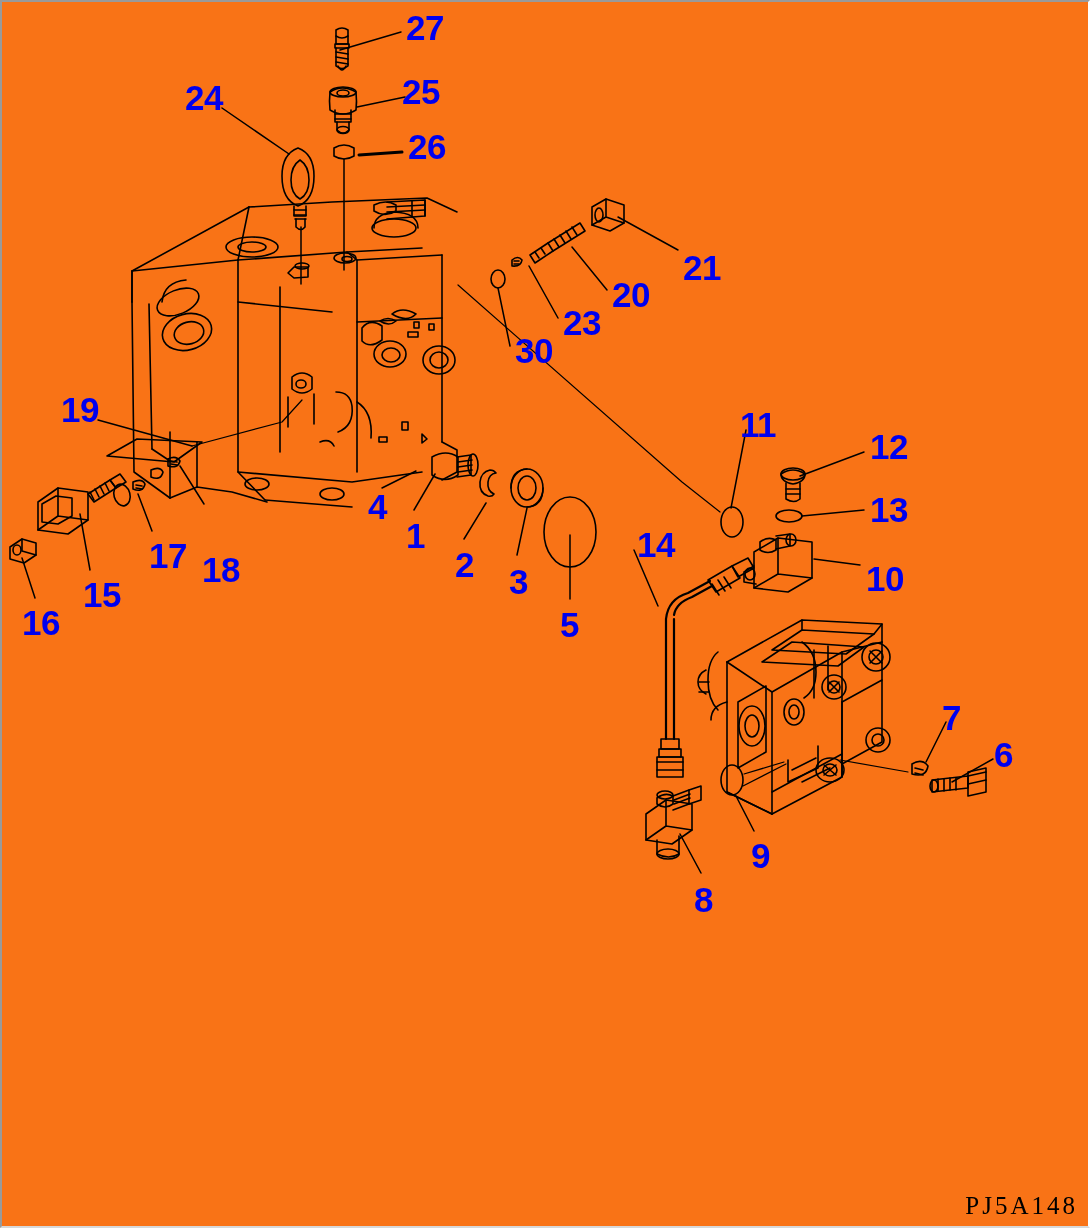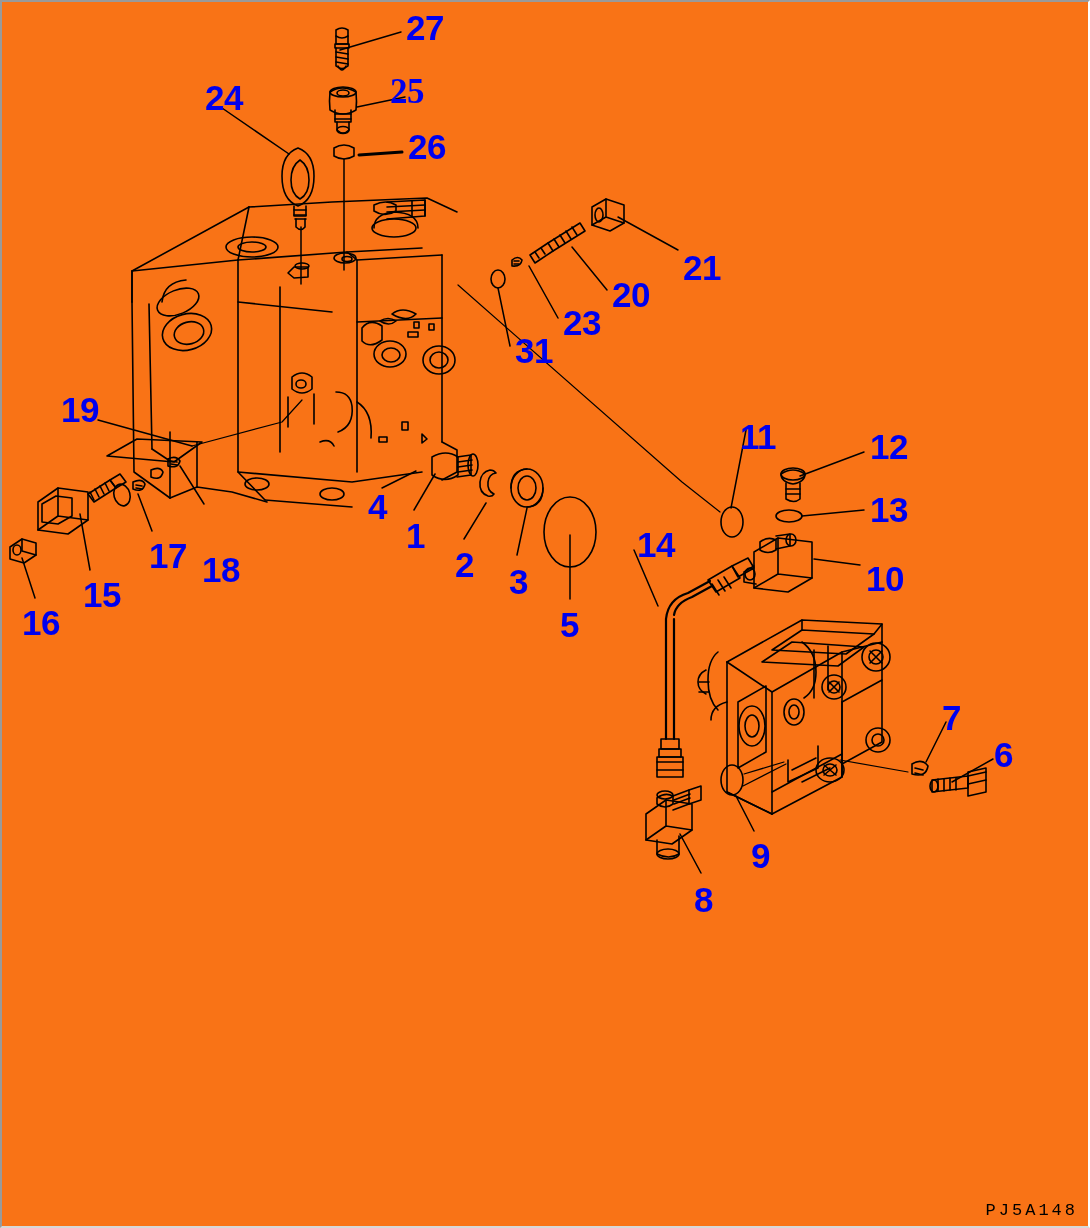--- a/index.html
+++ b/index.html
@@ -42,22 +42,22 @@
     line-height: 35px;
     letter-spacing: -0.5px;
     white-space: nowrap;
     user-select: none;
   }
   .drawing-code {
     position: absolute;
     right: 14px;
     bottom: 10px;
     color: #000000;
-    font-family: Liberation Mono, monospace;
-    font-size: 17px;
+    font-family: Liberation Serif, serif;
+    font-size: 25px;
     letter-spacing: 3px;
     white-space: nowrap;
   }
 </style>
 </head>
 <body>
 
 <div id="page">
   <div id="artboard">
 
@@ -397,28 +397,28 @@
       <path d="M568 597 L568 533"></path>
       <path d="M632 548 L656 604"></path>
       <path d="M944 720 L924 760"></path>
       <path d="M991 757 L950 780"></path>
       <path d="M752 829 L734 794"></path>
       <path d="M699 871 L678 832"></path>
     </svg>
 
     <div>
       <span class="callout-num" style="left:404px; top:8px;">27</span>
-      <span class="callout-num" style="left:388px; top:72px;font-family:Liberation Serif, serif;">25</span>
+      <span class="callout-num" style="left:400px; top:72px;">25</span>
       <span class="callout-num" style="left:406px; top:127px;">26</span>
-      <span class="callout-num" style="left:183px; top:78px;margin-left:20px;">24</span>
+      <span class="callout-num" style="left:183px; top:78px;">24</span>
       <span class="callout-num" style="left:681px; top:233px;margin-top:15px;">21</span>
       <span class="callout-num" style="left:610px; top:275px;">20</span>
       <span class="callout-num" style="left:561px; top:303px;">23</span>
-      <span class="callout-num" style="left:513px; top:331px;">31</span>
-      <span class="callout-num" style="left:738px; top:405px;margin-top:12px;">11</span>
+      <span class="callout-num" style="left:513px; top:331px;">30</span>
+      <span class="callout-num" style="left:738px; top:405px;">11</span>
       <span class="callout-num" style="left:868px; top:427px;">12</span>
       <span class="callout-num" style="left:868px; top:490px;">13</span>
       <span class="callout-num" style="left:864px; top:549px;margin-top:10px;">10</span>
       <span class="callout-num" style="left:59px;  top:390px;">19</span>
       <span class="callout-num" style="left:200px; top:508px;margin-top:42px;">18</span>
       <span class="callout-num" style="left:147px; top:536px;">17</span>
       <span class="callout-num" style="left:81px;  top:575px;">15</span>
       <span class="callout-num" style="left:20px;  top:603px;">16</span>
       <span class="callout-num" style="left:366px; top:487px;">4</span>
       <span class="callout-num" style="left:404px; top:516px;">1</span>

